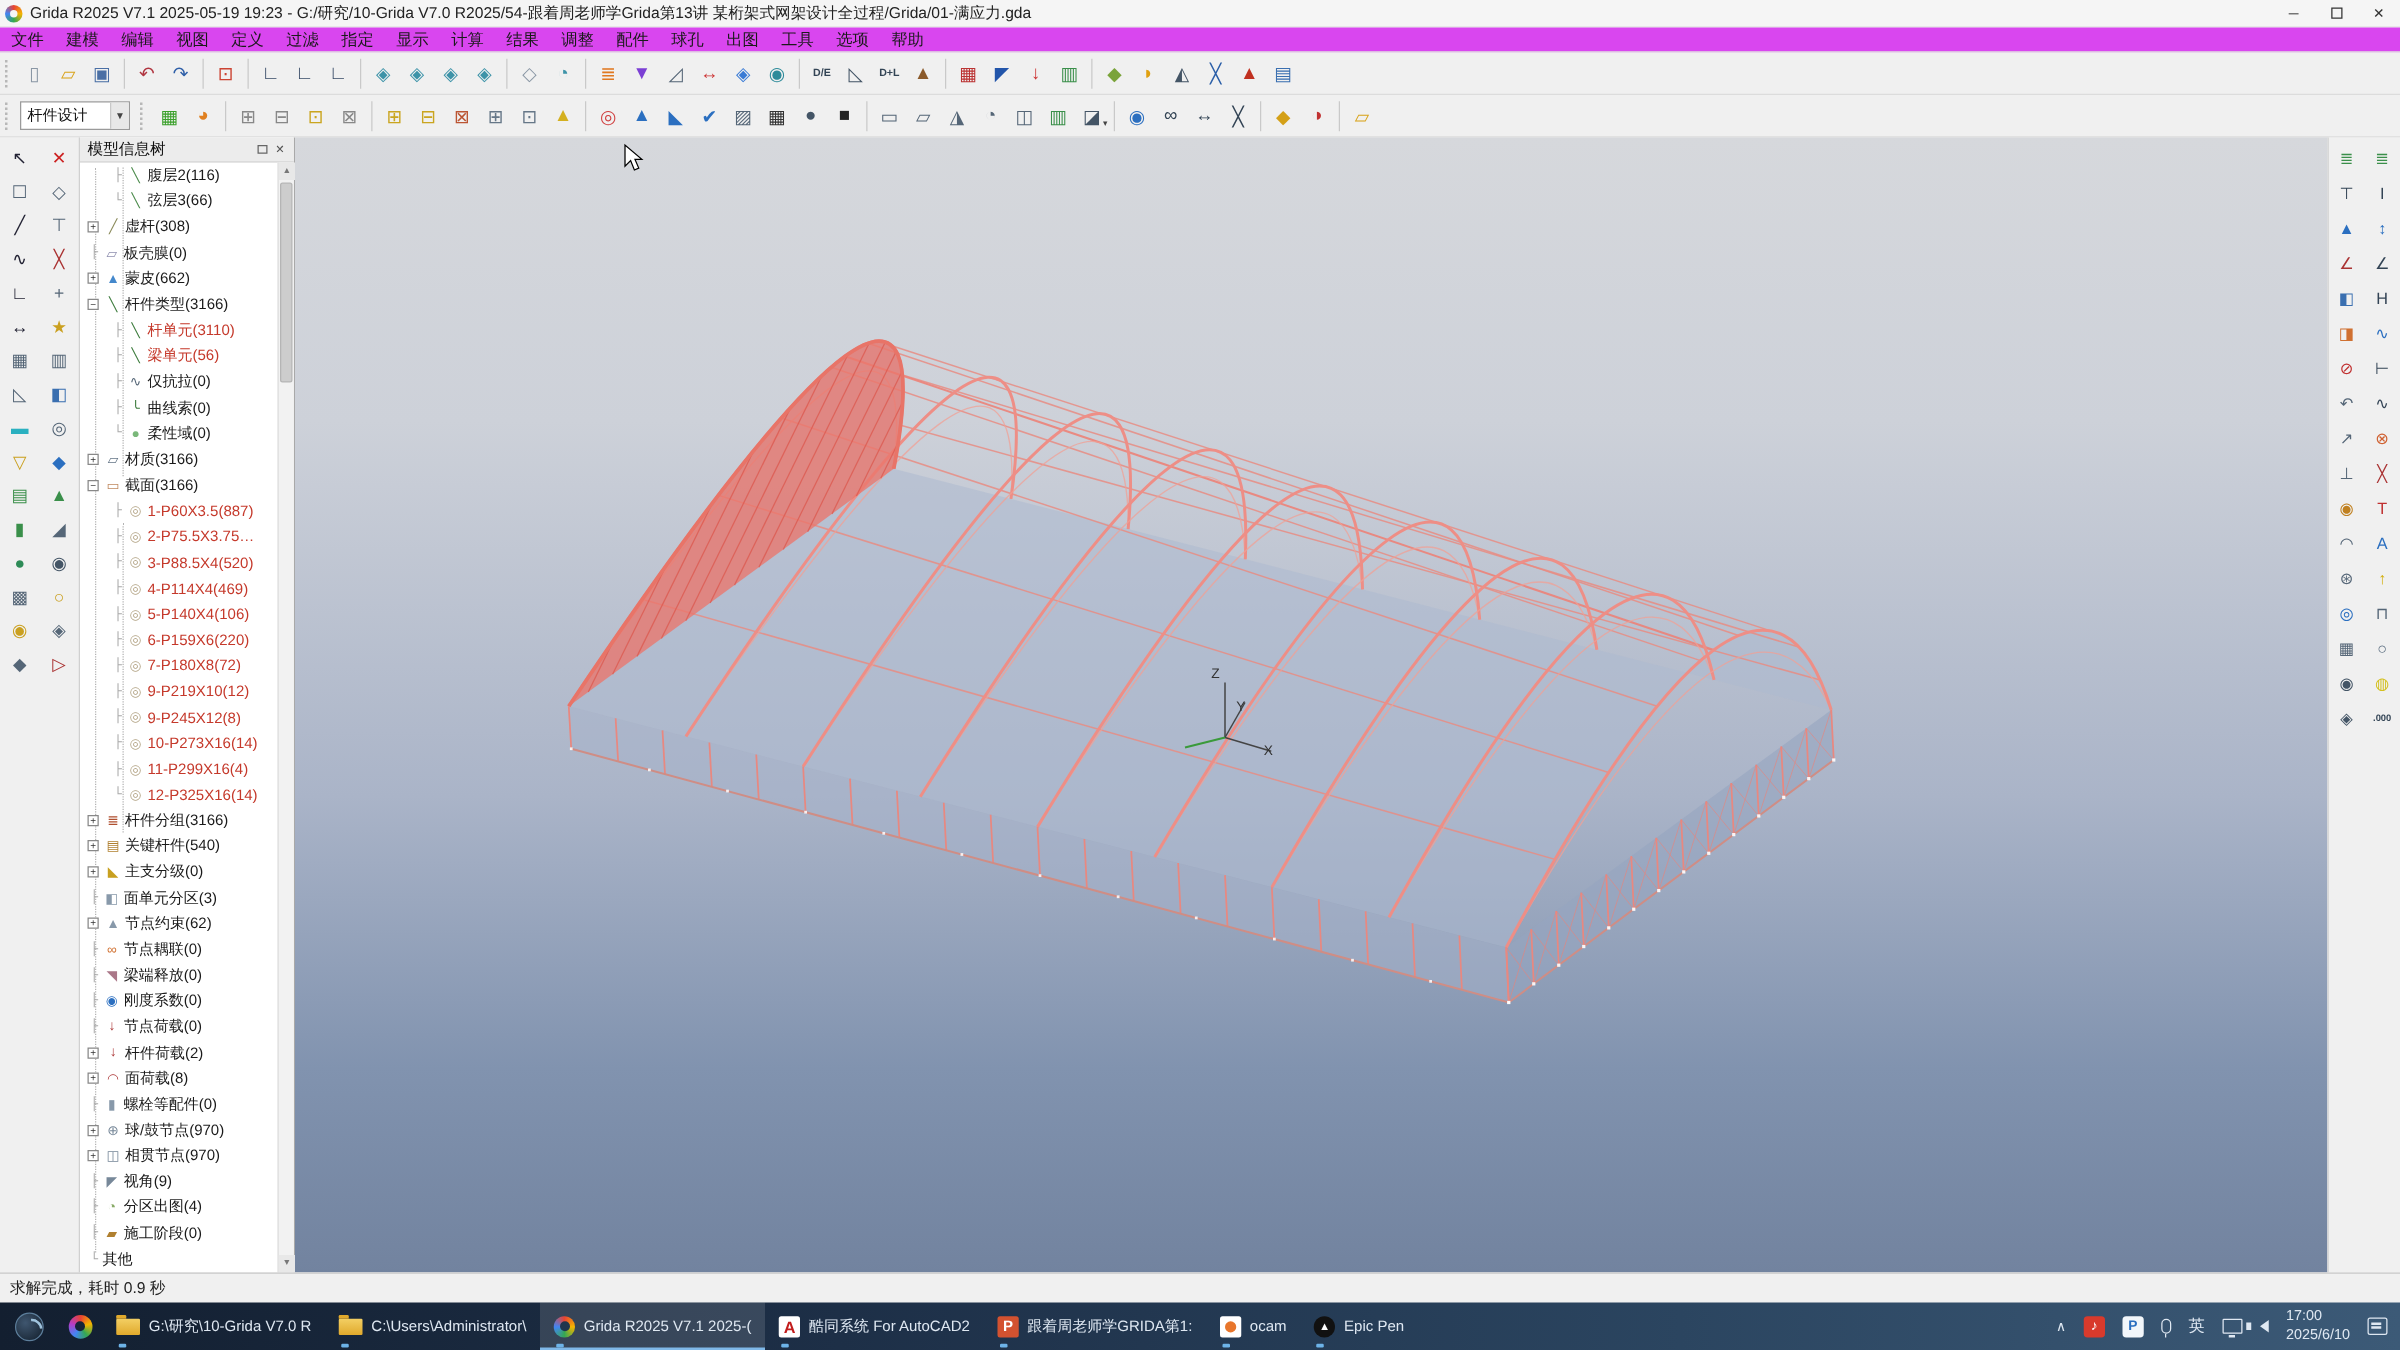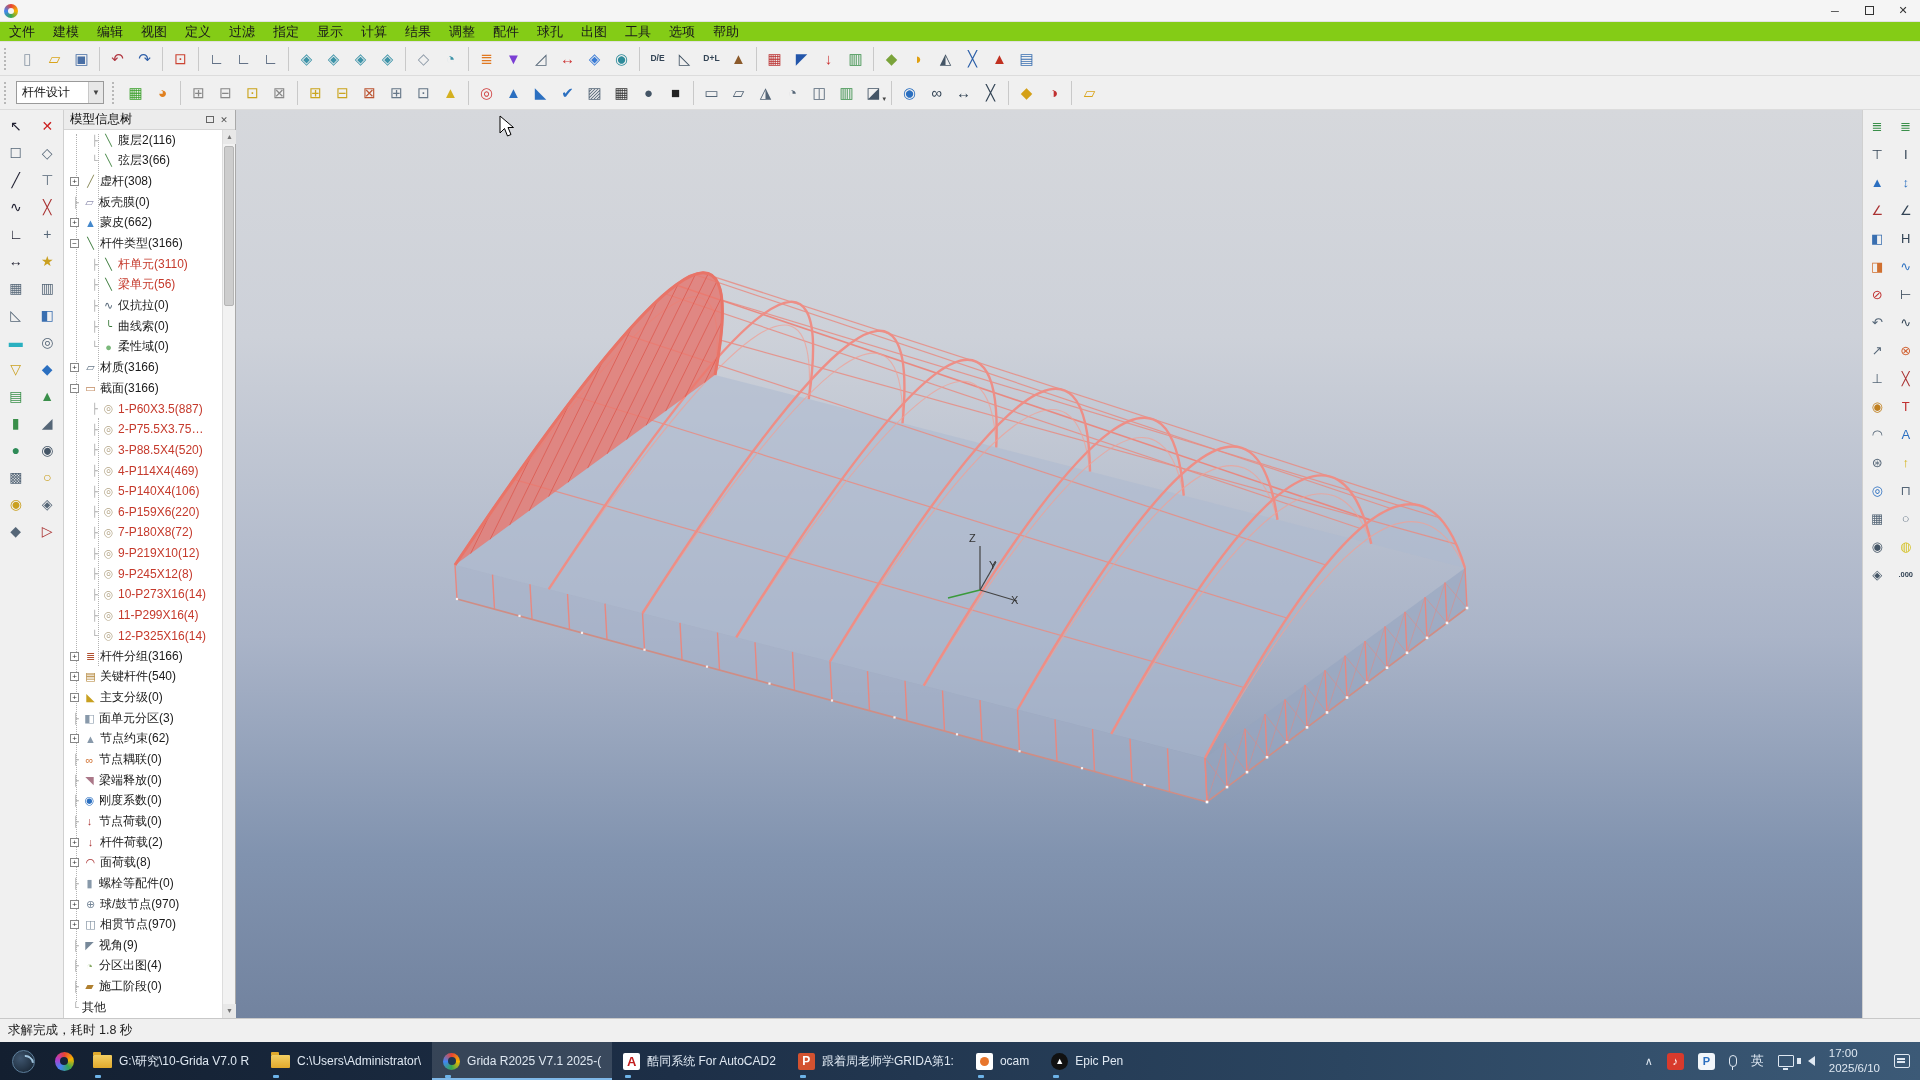--- a/index.html
+++ b/index.html
@@ -8,21 +8,21 @@
 
   
   #titlebar { position:absolute; left:0; top:0; width:1920px; height:22px; background:#f5f5f5; border-bottom:1px solid #e2e2e2; display:flex; align-items:center; padding-left:4px; }
   #app-logo { width:14px; height:14px; border-radius:50%; background:conic-gradient(#e84333,#f4b400,#34a853,#4285f4,#e84333); position:relative; margin-right:6px; flex:0 0 auto; }
   #app-logo::after { content:""; position:absolute; left:4px; top:4px; width:6px; height:6px; border-radius:50%; background:#f5f5f5; }
   #title-text { font-size:12.5px; color:#222; white-space:nowrap; }
   #win-controls { margin-left:auto; display:flex; height:100%; }
   .win-btn { width:34px; height:100%; display:flex; align-items:center; justify-content:center; font-size:11px; color:#333; }
   .win-btn .restore { width:9px; height:9px; border:1px solid #333; }
 
-  #menubar { position:absolute; left:0; top:22px; width:1920px; height:20px; background:#84cc16; display:flex; align-items:center; border-bottom:1px solid #e0e0e0; }
+  #menubar { position:absolute; left:0; top:22px; width:1920px; height:20px; background:#d946ef; display:flex; align-items:center; border-bottom:1px solid #e0e0e0; }
   .menu-item { padding:2px 9px; font-size:13px; color:#1a1a1a; }
 
   .toolbar { position:absolute; left:0; width:1920px; height:34px; background:#f0f0f0; display:flex; align-items:center; border-bottom:1px solid #dcdcdc; padding-left:2px; }
   #toolbar1 { top:42px; } #toolbar2 { top:76px; }
   .grip { width:6px; height:22px; border-left:2px dotted #b8b8b8; margin:0 4px 0 2px; }
   .tb-btn { width:27px; height:27px; display:flex; align-items:center; justify-content:center; font-size:15px; background:transparent; border:1px solid transparent; border-radius:2px; position:relative; }
   .tb-btn .txtic { font-size:8.5px; font-weight:bold; line-height:1; }
   .tb-btn .dd { font-size:7px; color:#444; position:absolute; right:0; bottom:2px; }
   .tb-sep { width:1px; height:24px; background:#c9c9c9; margin:0 4px; }
   #combo { width:88px; height:23px; background:#fff; border:1px solid #9a9a9a; display:flex; align-items:center; font-size:12px; color:#111; margin:0 6px 0 2px; }
@@ -100,20 +100,21 @@
   .tray-spk::before { content:""; position:absolute; left:-11px; top:-3px; width:4px; height:6px; background:#dfe8f2; }
   #clock { text-align:left; font-size:11.5px; line-height:1.3; }
   .tray-notif { width:16px; height:14px; border:1.5px solid #dfe8f2; border-radius:2px; position:relative; }
   .tray-notif::after { content:""; position:absolute; left:2px; top:3px; width:8px; height:1.5px; background:#dfe8f2; box-shadow:0 3px 0 #dfe8f2; }
 </style>
 </head>
 <body>
 
 <div id="titlebar">
   <div id="app-logo"></div>
+  <div id="title-text">Grida R2025 V7.1 2025-05-19 19:23 - G:/研究/10-Grida V7.0 R2025/54-跟着周老师学Grida第13讲 某桁架式网架设计全过程/Grida/01-满应力.gda</div>
   <div id="win-controls">
     <div class="win-btn">─</div>
     <div class="win-btn">
         <span class="restore"></span>
       </div>
     <div class="win-btn">✕</div>
   </div>
 </div>
 
 <div id="menubar">
@@ -977,21 +978,21 @@
       <div class="strip-btn">
         <span style="color: rgb(212, 192, 32);">◍</span>
       </div>
       <div class="strip-btn">
         <span class="tinytxt" style="color: rgb(51, 68, 85);">.000</span>
       </div>
     </div>
 </div>
 
 <div id="statusbar">
-  <span id="status-text">求解完成，耗时 1.8 秒</span>
+  <span id="status-text">求解完成，耗时 0.9 秒</span>
 </div>
 
 <div id="taskbar">
   <div id="start-btn">
       <div id="start-orb"></div>
     </div>
   <div id="widget-btn">
       <div id="widget-orb"></div>
     </div>
   <div id="task-apps" style="display:flex;height:100%">

